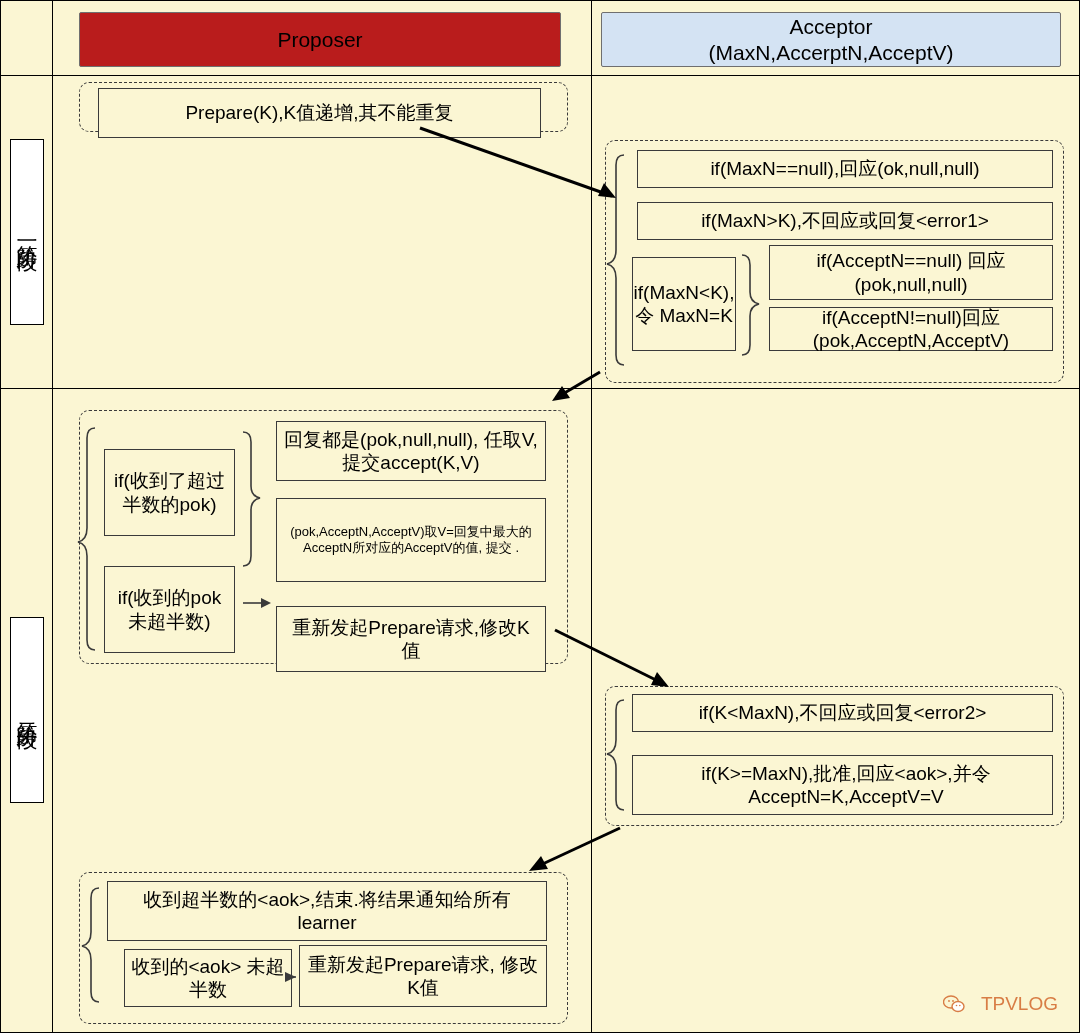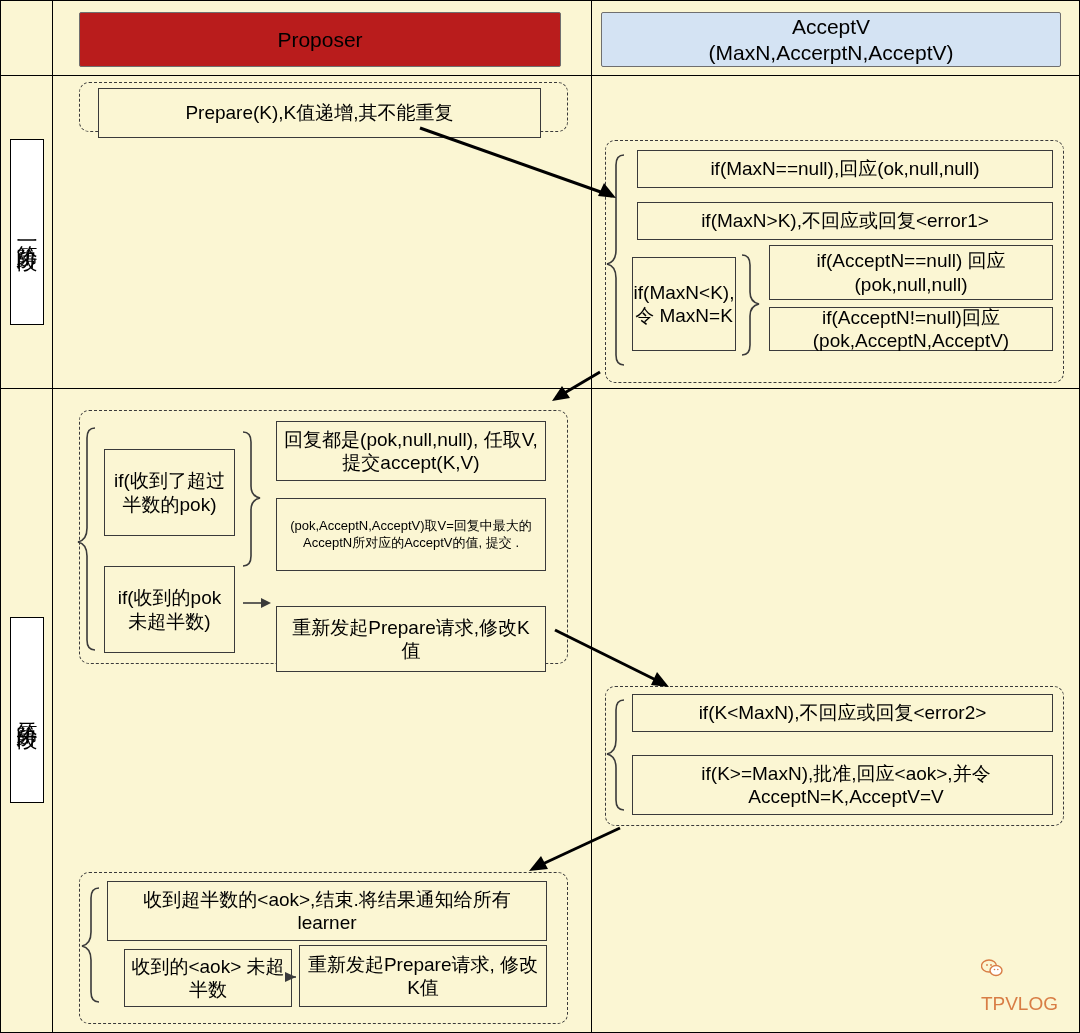--- a/index.html
+++ b/index.html
@@ -86,24 +86,24 @@
     top: 0;
     width: 1080px;
     height: 1033px;
     pointer-events: none;
   }
   .watermark {
     position: absolute;
     right: 22px;
     bottom: 18px;
     display: flex;
+    align-items: center;
     gap: 16px;
     color: #d87d45;
     font-size: 19px;
-    flex-direction: column;
   }
   .wm-icon {
     width: 22px;
     height: 18px;
     position: relative;
   }
 </style>
 </head>
 <body>
 
@@ -118,21 +118,21 @@
   <div class="cell" style="left:591px;top:75px;width:489px;height:314px;"></div>
 
   <div class="cell" style="left:0px;top:388px;width:53px;height:645px;"></div>
   <div class="cell" style="left:52px;top:388px;width:540px;height:645px;"></div>
   <div class="cell" style="left:591px;top:388px;width:489px;height:645px;"></div>
 
   <div class="hdr hdr-proposer" style="left:79px;top:12px;width:482px;height:55px;">
     <span>Proposer</span>
   </div>
   <div class="hdr hdr-acceptor" style="left:601px;top:12px;width:460px;height:55px;flex-direction:column;">
-    <span>AcceptV</span>
+    <span>Acceptor</span>
     <span>(MaxN,AccerptN,AcceptV)</span>
   </div>
 
   <div class="phase-label" style="left:10px;top:139px;width:34px;height:186px;">
     <span>第一阶段</span>
   </div>
   <div class="phase-label" style="left:10px;top:617px;width:34px;height:186px;">
     <span>第二阶段</span>
   </div>
 
@@ -160,21 +160,21 @@
   </div>
 
   <div class="dashgroup" style="left:79px;top:410px;width:489px;height:254px;"></div>
 
   <div class="box" style="left:276px;top:421px;width:270px;height:60px;">
     <span>回复都是(pok,null,null), 任取V,提交accept(K,V)</span>
   </div>
   <div class="box" style="left:104px;top:449px;width:131px;height:87px;">
     <span>if(收到了超过半数的pok)</span>
   </div>
-  <div class="box small" style="left:276px;top:498px;width:270px;height:73px;">
+  <div class="box small" style="left:276px;top:498px;width:270px;height:84px;">
     <span>(pok,AcceptN,AcceptV)取V=回复中最大的AcceptN所对应的AcceptV的值,  提交 .</span>
   </div>
   <div class="box" style="left:104px;top:566px;width:131px;height:87px;">
     <span>if(收到的pok未超半数)</span>
   </div>
   <div class="box" style="left:276px;top:570px;width:270px;height:66px;margin-top:36px;">
     <span>重新发起Prepare请求,修改K值</span>
   </div>
 
   <div class="dashgroup" style="left:605px;top:686px;width:459px;height:140px;"></div>

